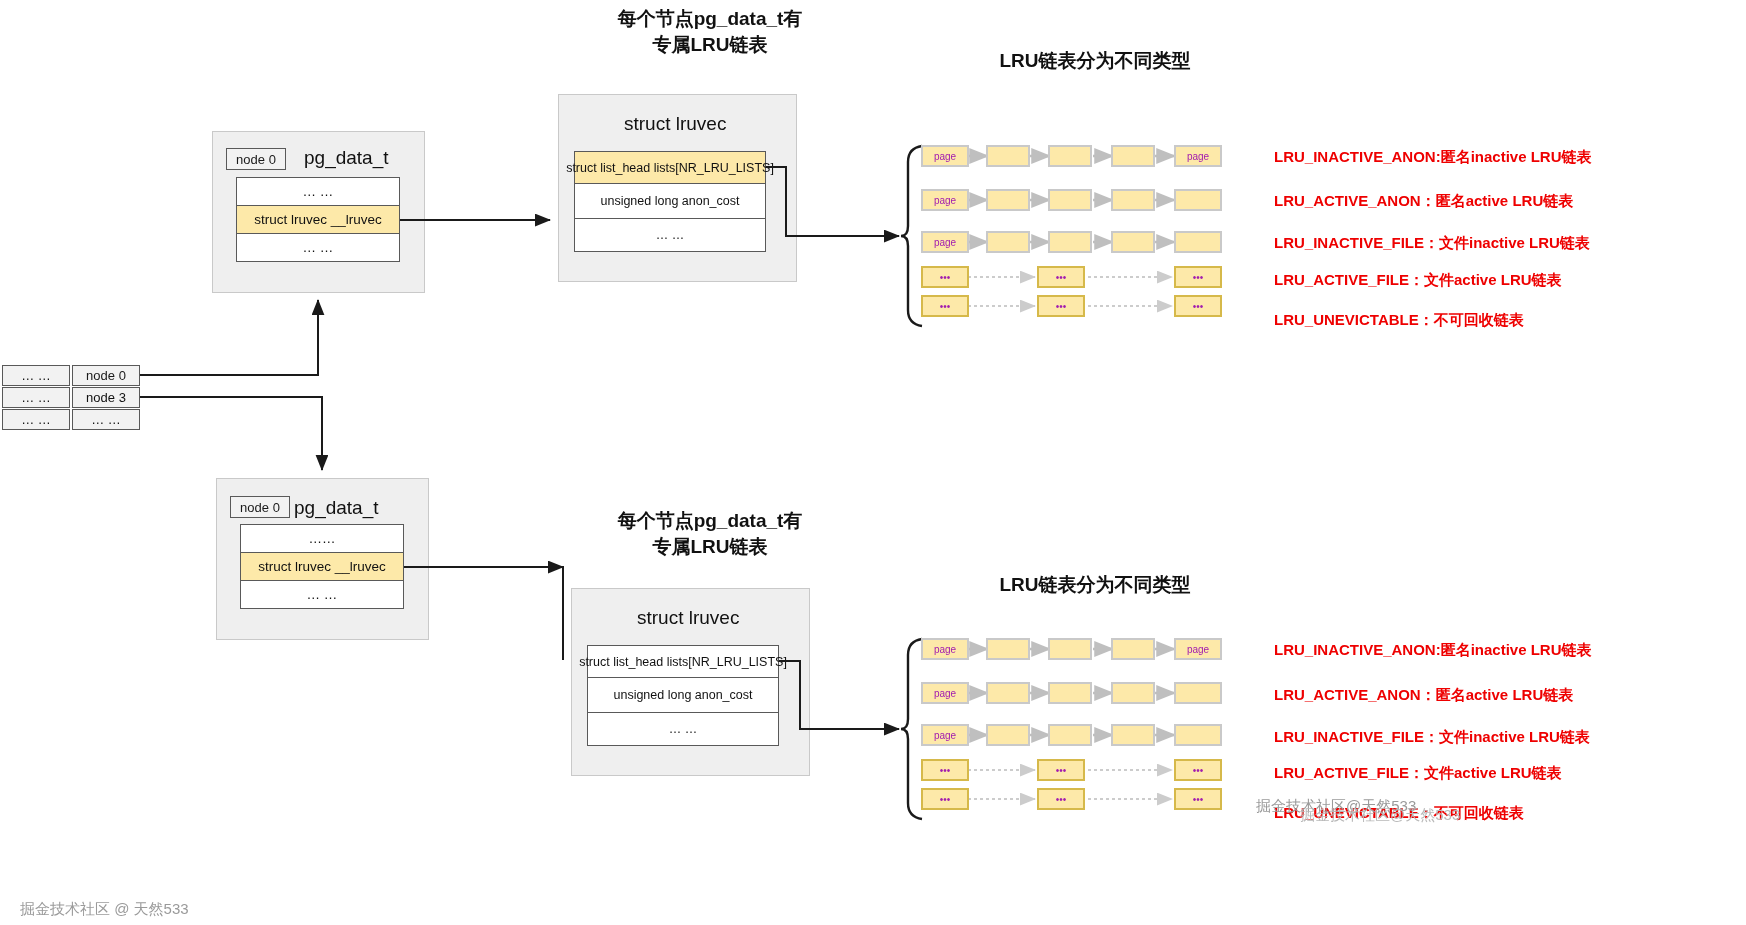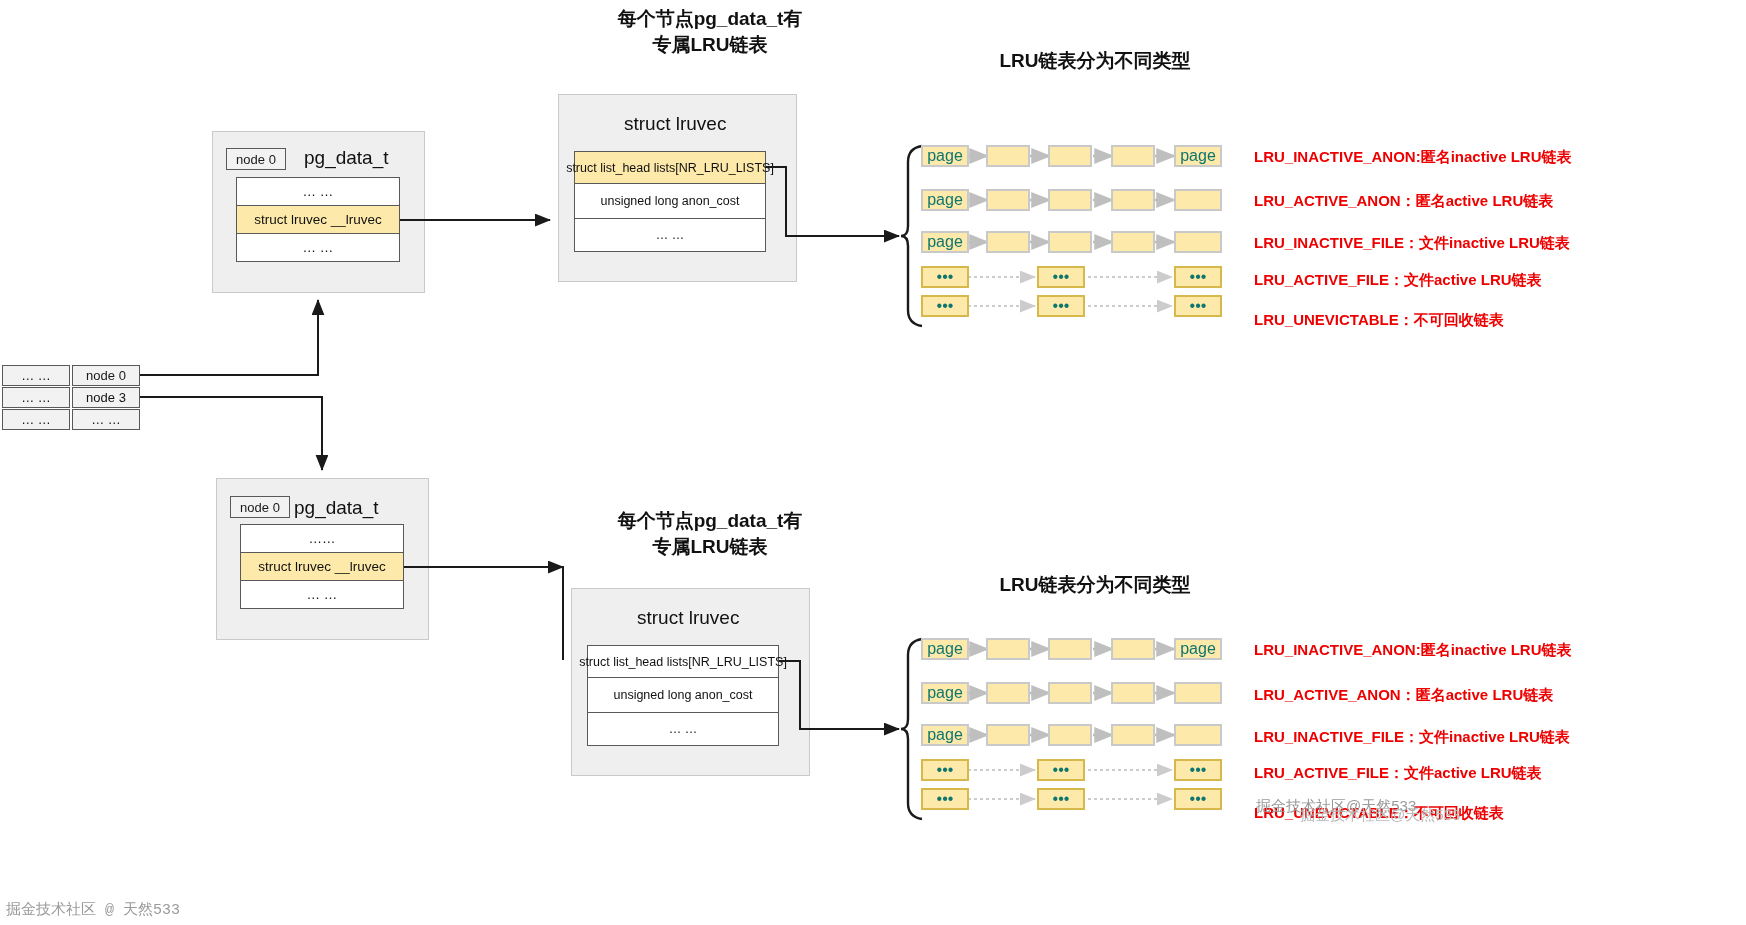--- a/index.html
+++ b/index.html
@@ -78,31 +78,32 @@
     font-size:13px;color:#111;
   }
 
   
   .pgbox{
     position:absolute;
     background:#fde9a9;
     border:2px solid #c9c9c9;
     box-sizing:border-box;
     display:flex;align-items:center;justify-content:center;
-    font-size:16px;color:#0f766e;
+    font-size:10px;color:#a21caf;
   }
   .pgbox.dotted{border:2px solid #d6b94a;}
 
   
   .redlabel{
     position:absolute;
     color:#ee0000;
     font-weight:bold;
     font-size:15px;
     white-space:nowrap;
+    margin-left:20px;
   }
 
   
   svg.overlay{
     position:absolute;left:0;top:0;
     width:1746px;height:925px;
     pointer-events:none;
   }
 
   
@@ -308,15 +309,15 @@
 <div class="pgbox dotted" style="left:921px;top:759px;width:48px;height:22px;">•••</div>
 <div class="pgbox dotted" style="left:1037px;top:759px;width:48px;height:22px;">•••</div>
 <div class="pgbox dotted" style="left:1174px;top:759px;width:48px;height:22px;">•••</div>
 <div class="redlabel" style="left:1254px;top:764px;">LRU_ACTIVE_FILE：文件active LRU链表</div>
 
 <div class="pgbox dotted" style="left:921px;top:788px;width:48px;height:22px;">•••</div>
 <div class="pgbox dotted" style="left:1037px;top:788px;width:48px;height:22px;">•••</div>
 <div class="pgbox dotted" style="left:1174px;top:788px;width:48px;height:22px;">•••</div>
 <div class="redlabel" style="left:1254px;top:804px;">LRU_UNEVICTABLE：不可回收链表</div>
 
-<div class="watermark" style="left:6px;top:900px;font-family:Liberation Mono, monospace;">掘金技术社区 @ 天然533</div>
+<div class="watermark" style="left:20px;top:900px;">掘金技术社区 @ 天然533</div>
 <div class="watermark" style="left:1256px;top:797px;">掘金技术社区@天然533</div>
 <div class="watermark2" style="left:1300px;top:806px;">掘金技术社区@天然533</div>
 
 </body></html>

